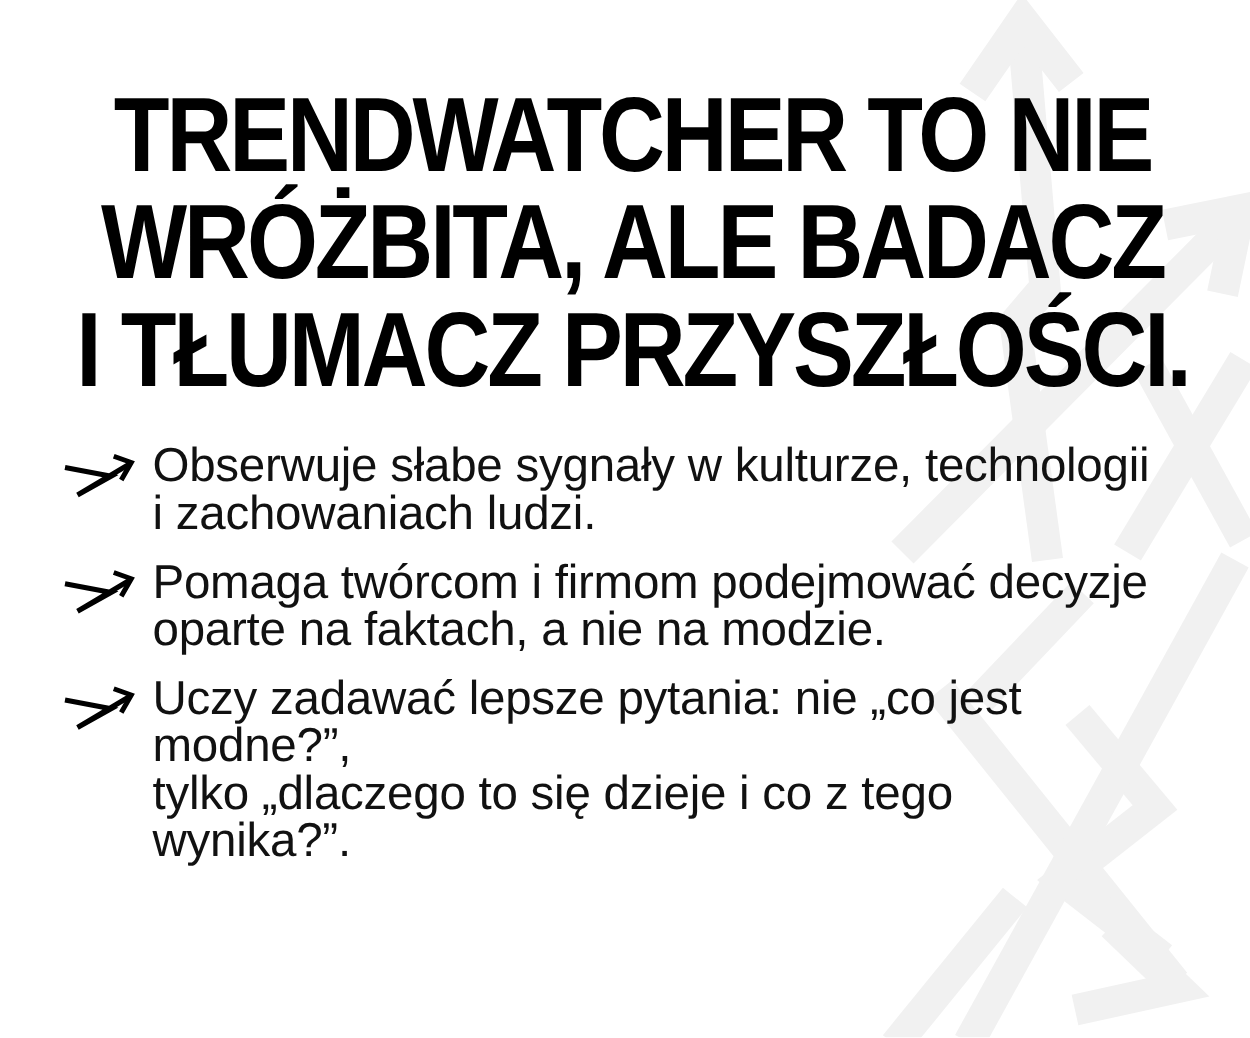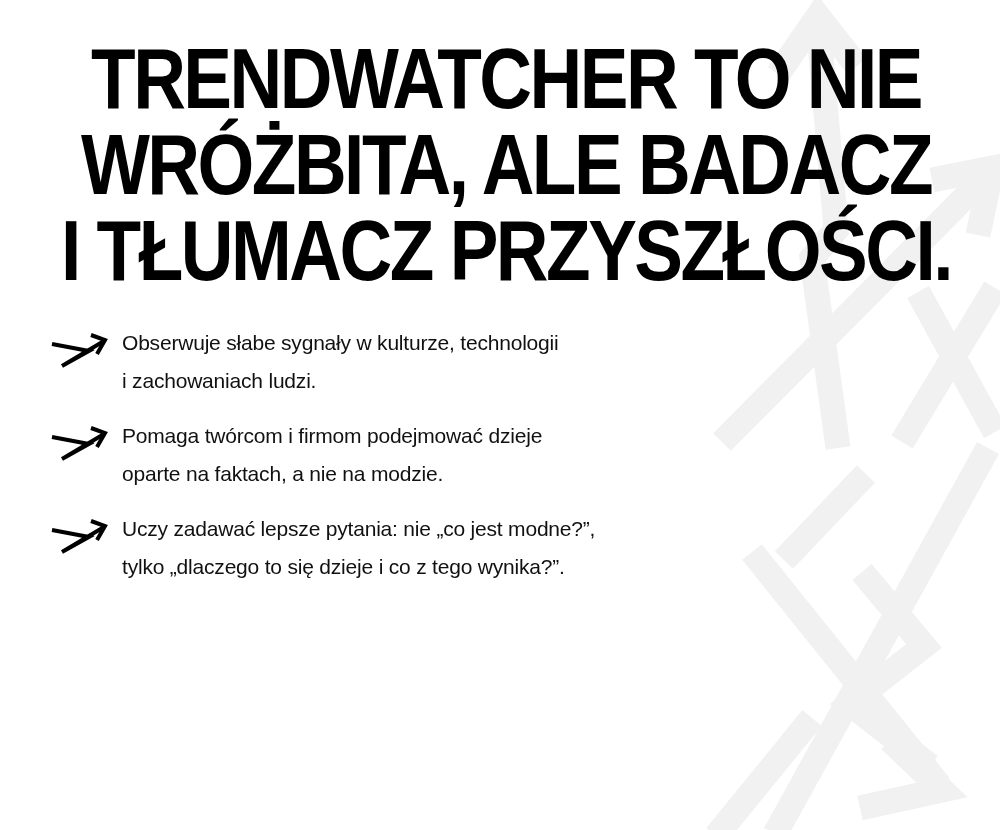--- a/index.html
+++ b/index.html
@@ -21,21 +21,21 @@
     right: 0;
     width: 430px;
     height: 830px;
     z-index: 0;
     pointer-events: none;
   }
 
   .content {
     position: relative;
     z-index: 1;
-    padding: 36px 36px 0 48px;
+    padding: 66px 36px 0 48px;
   }
 
   .headline {
     margin: 0 0 66px 0;
     text-align: center;
     font-weight: bold;
     font-size: 73px;
     line-height: 74px;
     letter-spacing: -2.5px;
     white-space: pre-line;
@@ -55,21 +55,21 @@
     align-items: flex-start;
     margin-bottom: 17px;
   }
   .arrow-wrap {
     flex: 0 0 auto;
     width: 60px;
     margin: 4px 14px 0 0;
   }
   .arrow-wrap svg { display: block; }
   .bullet-text {
-    font-size: 21px;
+    font-size: 38px;
     line-height: 38px;
     letter-spacing: -0.2px;
     white-space: pre-line;
     color: #111111;
   }
 </style>
 </head>
 <body>
 
 <svg class="watermark" viewBox="0 0 430 830" aria-hidden="true">
@@ -121,21 +121,21 @@
 
     <li class="bullet">
       <span class="arrow-wrap">
         <svg width="60" height="42" viewBox="0 0 60 42">
           <g stroke="#000" stroke-width="4" fill="none" stroke-linejoin="miter">
             <polyline points="4,16 41,23 14,38 56,13"></polyline>
             <polyline points="43,7 57,12 49,26"></polyline>
           </g>
         </svg>
       </span>
-      <span class="bullet-text">Pomaga twórcom i firmom podejmować dzieje
+      <span class="bullet-text">Pomaga twórcom i firmom podejmować decyzje
 oparte na faktach, a nie na modzie.</span>
     </li>
 
     <li class="bullet">
       <span class="arrow-wrap">
         <svg width="60" height="42" viewBox="0 0 60 42">
           <g stroke="#000" stroke-width="4" fill="none" stroke-linejoin="miter">
             <polyline points="4,16 41,23 14,38 56,13"></polyline>
             <polyline points="43,7 57,12 49,26"></polyline>
           </g>

